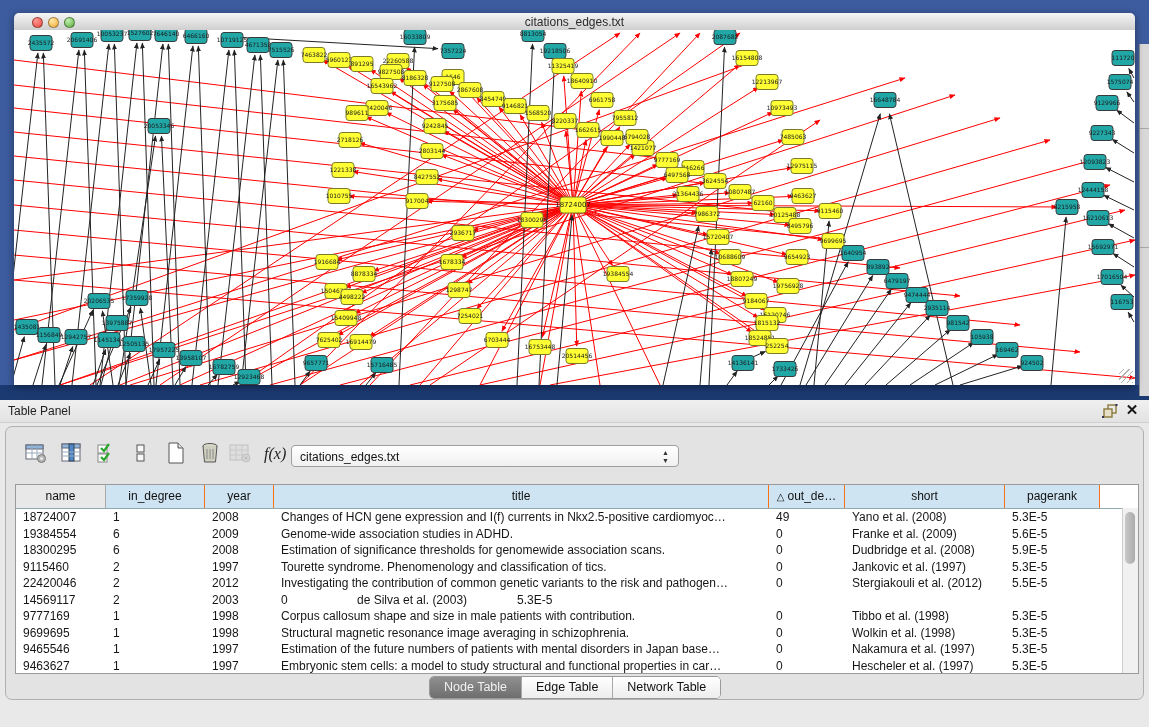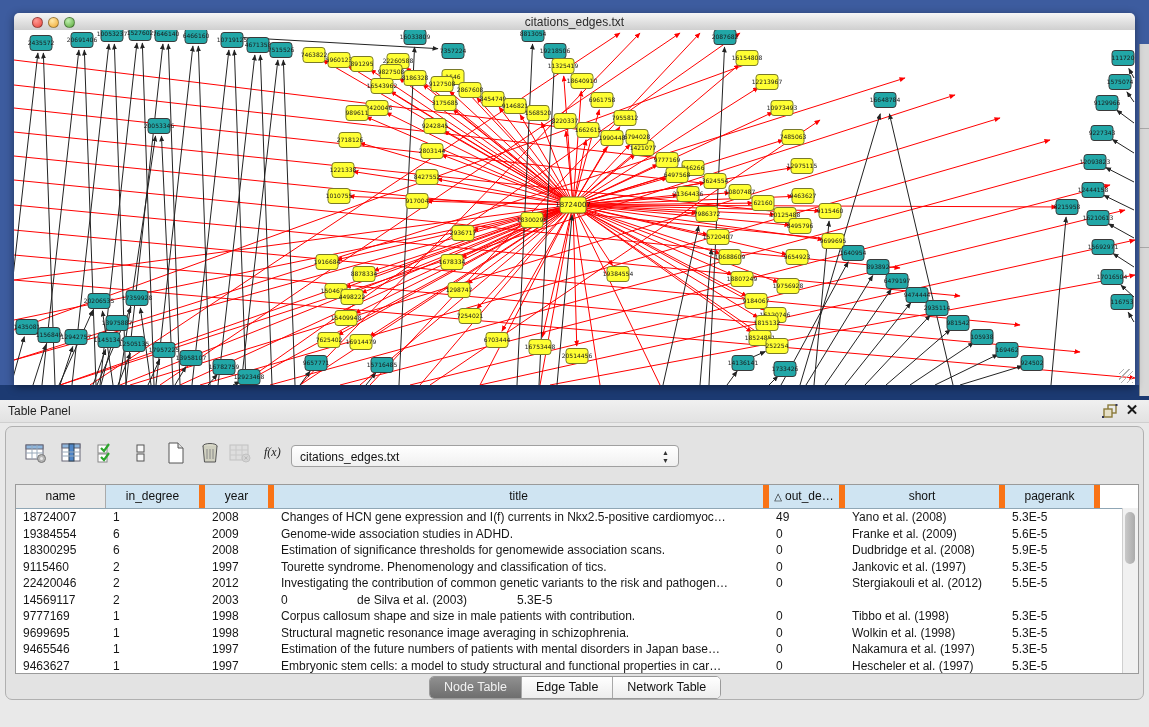--- a/index.html
+++ b/index.html
@@ -23,27 +23,27 @@
   
   .table-panel{position:absolute;left:0;top:400px;width:1149px;height:327px;background:#e9e9e9;}
   .panel-titlebar{position:absolute;left:0;top:0;width:1149px;height:22px;background:linear-gradient(#f0f0f0,#e2e2e2);border-bottom:1px solid #cfcfcf;}
   .panel-title{position:absolute;left:8px;top:4px;font-size:12px;color:#222;}
   .float-btn{position:absolute;left:1101px;top:3px;width:18px;height:16px;cursor:default;}
   .close-btn{position:absolute;left:1124px;top:2px;width:16px;height:16px;font-size:15px;font-weight:bold;color:#1a1a1a;text-align:center;line-height:16px;}
   .panel-body{position:absolute;left:5px;top:26px;width:1137px;height:272px;background:#e3e3e3;border:1px solid #b0b0b0;border-radius:7px;}
   .toolbar{position:absolute;left:10px;top:14px;height:30px;}
   .tb-btn{position:absolute;top:0;width:26px;height:26px;}
   .tb-btn svg{display:block;}
-  .fx{font-size:12px;font-style:italic;font-family:"Liberation Serif",serif;color:#222;}
+  .fx{font-size:16px;font-style:italic;font-family:"Liberation Serif",serif;color:#222;}
   .dropdown{position:absolute;left:285px;top:18px;width:388px;height:22px;background:linear-gradient(#ffffff,#f0f0f0);border:1px solid #a0a0a0;border-radius:4px;font-size:12px;color:#111;line-height:22px;padding-left:8px;box-sizing:border-box;}
   .dd-steppers{position:absolute;right:8px;top:3px;width:9px;height:16px;font-size:7px;line-height:8px;color:#333;text-align:center;}
   
   .table-wrap{position:absolute;left:9px;top:57px;width:1124px;height:190px;background:#fff;border:1px solid #9a9a9a;box-sizing:border-box;}
   .thead{display:flex;height:23px;border-bottom:1px solid #8fa6b5;}
-  .th{box-sizing:border-box;border-right:6px solid #f97316;background:#cfe4f2;font-size:12px;color:#111;text-align:center;line-height:22px;overflow:hidden;white-space:nowrap;}
+  .th{box-sizing:border-box;border-right:1px solid #f97316;background:#cfe4f2;font-size:12px;color:#111;text-align:center;line-height:22px;overflow:hidden;white-space:nowrap;}
   .th.first{background:#e8e8e8;border-right:1px solid #aaa;}
   .sort-glyph{font-size:10px;margin-right:3px;}
   .trow{display:flex;height:16.5px;}
   .td{box-sizing:border-box;padding-left:7px;font-size:12px;color:#161616;line-height:16.5px;overflow:hidden;white-space:nowrap;}
   .vscroll{position:absolute;right:0;top:23px;width:15px;height:165px;background:#f1f1f1;border-left:1px solid #cfcfcf;}
   .vthumb{position:absolute;left:2px;top:4px;width:10px;height:52px;border-radius:6px;background:linear-gradient(90deg,#c9c9c9,#ababab);}
   
   .tab-group{position:absolute;left:423px;top:249px;height:21px;display:flex;border:1px solid #9a9a9a;border-radius:5px;overflow:hidden;background:#fff;}
   .tab{padding:0 14px;font-size:12.5px;line-height:20px;color:#111;background:linear-gradient(#ffffff,#ededed);border-right:1px solid #a8a8a8;}
   .tab.active{background:linear-gradient(#909090,#6e6e6e);color:#f2f2f2;}

